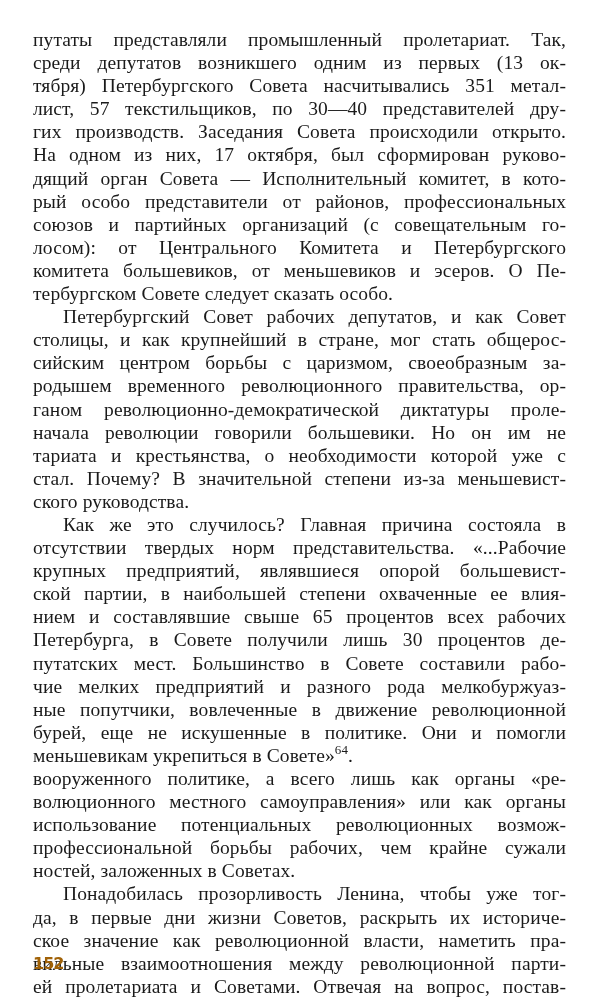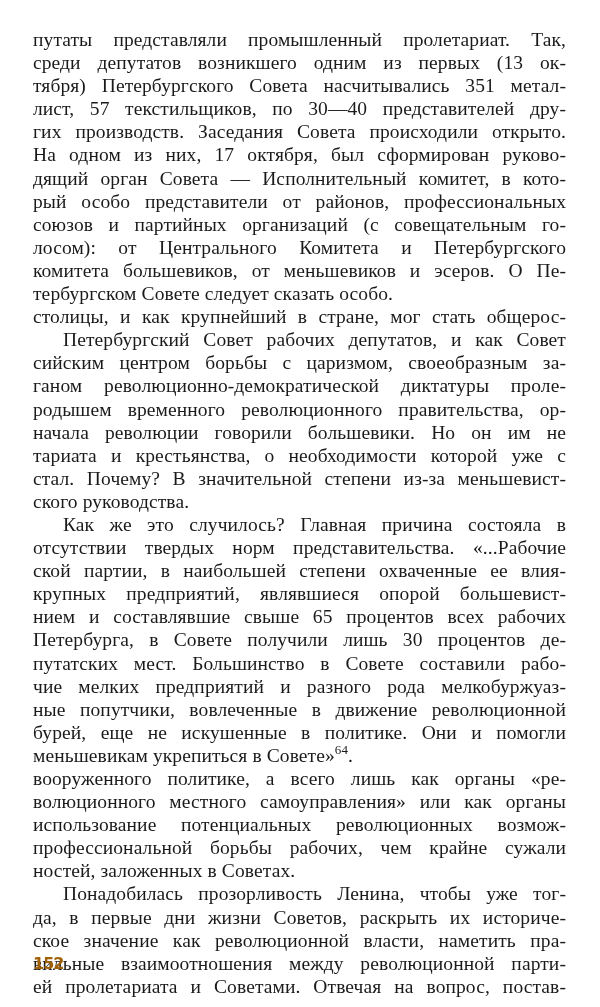--- a/index.html
+++ b/index.html
@@ -68,36 +68,36 @@
     <span class="line">На одном из них, 17 октября, был сформирован руково-</span>
     <span class="line">дящий орган Совета — Исполнительный комитет, в кото-</span>
     <span class="line">рый особо представители от районов, профессиональных</span>
     <span class="line">союзов и партийных организаций (с совещательным го-</span>
     <span class="line">лосом): от Центрального Комитета и Петербургского</span>
     <span class="line">комитета большевиков, от меньшевиков и эсеров. О Пе-</span>
     <span class="line last">тербургском Совете следует сказать особо.</span>
   </div>
 
   <div>
+    <span class="line indent">Петербургский Совет рабочих депутатов, и как Совет</span>
     <span class="line">столицы, и как крупнейший в стране, мог стать общерос-</span>
-    <span class="line indent">Петербургский Совет рабочих депутатов, и как Совет</span>
     <span class="line">сийским центром борьбы с царизмом, своеобразным за-</span>
+    <span class="line">родышем временного революционного правительства, ор-</span>
     <span class="line">ганом революционно-демократической диктатуры проле-</span>
-    <span class="line">родышем временного революционного правительства, ор-</span>
     <span class="line">начала революции говорили большевики. Но он им не</span>
     <span class="line">тариата и крестьянства, о необходимости которой уже с</span>
     <span class="line">стал. Почему? В значительной степени из-за меньшевист-</span>
     <span class="line last">ского руководства.</span>
   </div>
 
   <div>
     <span class="line indent">Как же это случилось? Главная причина состояла в</span>
     <span class="line">отсутствии твердых норм представительства. «...Рабочие</span>
+    <span class="line">крупных предприятий, являвшиеся опорой большевист-</span>
     <span class="line">ской партии, в наибольшей степени охваченные ее влия-</span>
-    <span class="line">крупных предприятий, являвшиеся опорой большевист-</span>
     <span class="line">нием и составлявшие свыше 65 процентов всех рабочих</span>
     <span class="line">Петербурга, в Совете получили лишь 30 процентов де-</span>
     <span class="line">путатских мест. Большинство в Совете составили рабо-</span>
     <span class="line">чие мелких предприятий и разного рода мелкобуржуаз-</span>
     <span class="line">ные попутчики, вовлеченные в движение революционной</span>
     <span class="line">бурей, еще не искушенные в политике. Они и помогли</span>
     <span class="line last"><span>меньшевикам укрепиться в Совете»</span><sup class="fn">64</sup><span>.</span></span>
   </div>
 
   <div>

